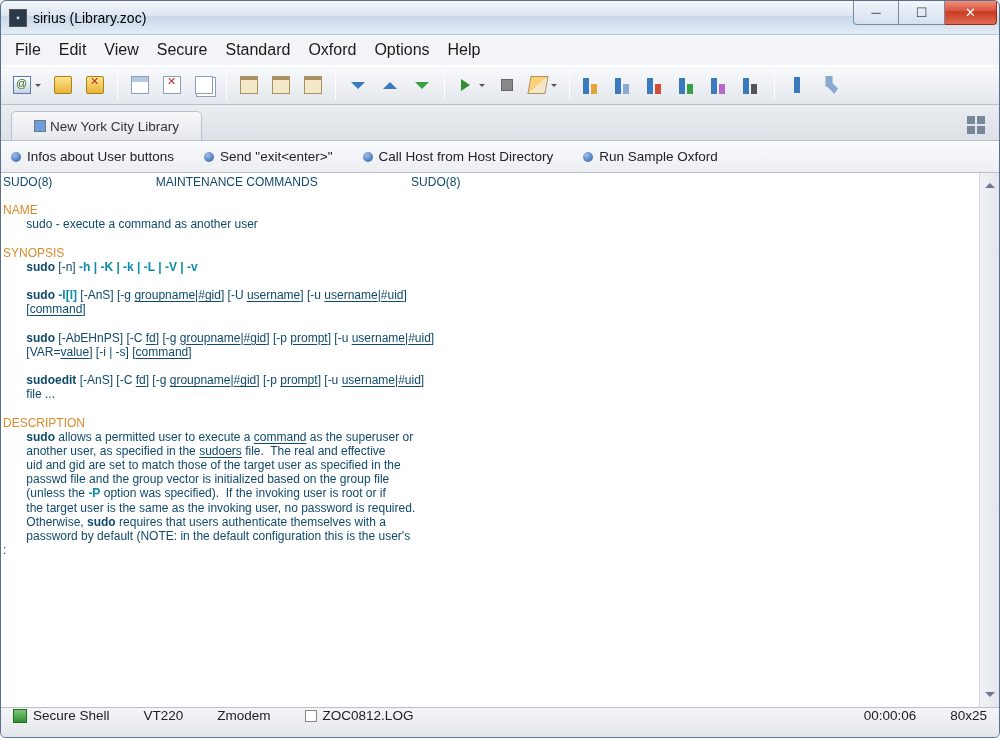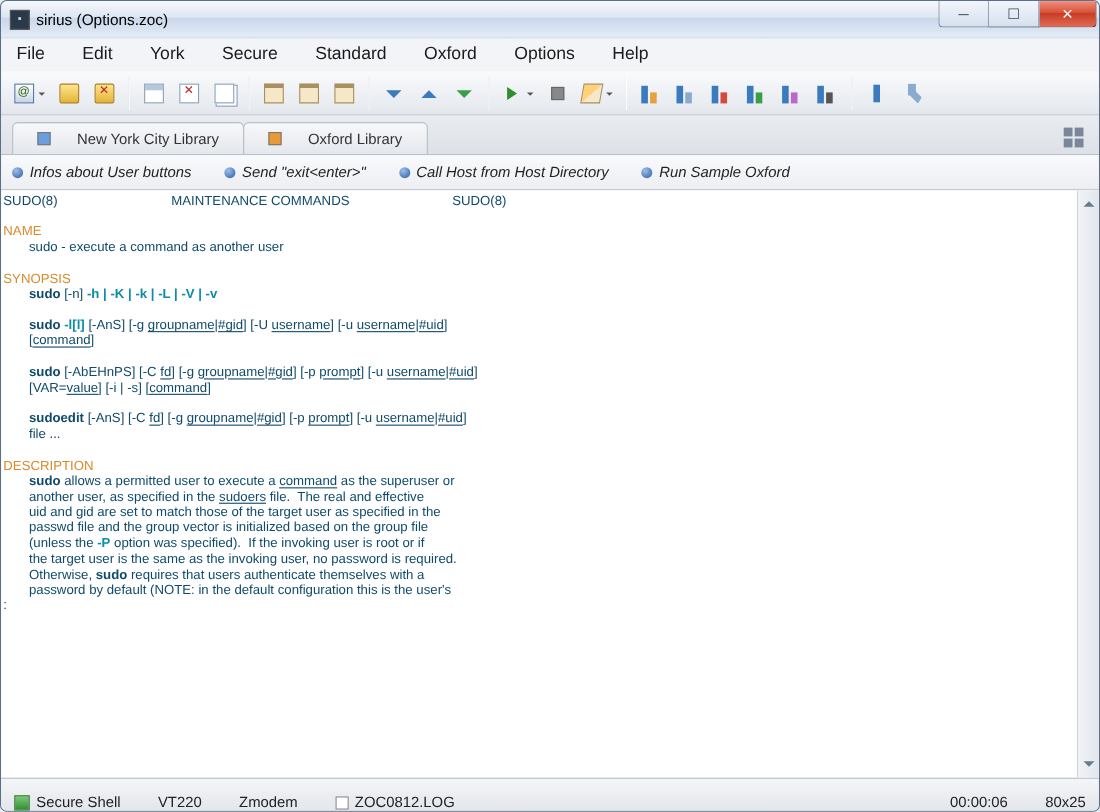--- a/index.html
+++ b/index.html
@@ -54,21 +54,21 @@
     border-radius: 0 0 4px 0;
     background: linear-gradient(#f08f7a,#d9513b 45%, #c73a22 46%, #e06a52);
     color:#fff; border-color:#9a2a18;
     margin-right: 2px;
   }
   
   .menubar {
     height: 30px;
     background: #f2f4f7;
     display:flex; align-items:center;
-    gap: 34px;
+    gap: 18px;
     padding: 0 14px;
     font-size: 16px;
     color:#1a1a1a;
   }
   .menubar span { cursor:default; }
   
   .toolbar {
     height: 40px;
     background: linear-gradient(#f9fafc,#e3e7ec);
     border-top:1px solid #fff;
@@ -124,21 +124,21 @@
     height: 36px;
     background: linear-gradient(#e9ecf0,#dde1e7);
     border-bottom:1px solid #b9c0c9;
     display:flex; align-items:flex-end;
     padding-left:10px;
     gap:0;
   }
   .tab {
     height: 30px;
     padding: 0 22px;
-    display:flex; align-items:center; gap:24px;
+    display:flex; align-items:center; gap:4px;
     border:1px solid #b9c0c9;
     background: linear-gradient(#f7f8fa,#e4e7ec);
     border-top-left-radius:5px; border-top-right-radius:5px;
     margin-right:-1px; margin-bottom:-1px;
     color:#333;
     font-size:13.5px;
   }
   .tab.active {
     background:#fff;
     border-bottom-color:#fff;
@@ -158,21 +158,20 @@
   
   .userrow {
     height: 32px;
     background: linear-gradient(#f9fafc,#eceef2);
     border-bottom:1px solid #b9c0c9;
     display:flex; align-items:center;
     padding-left: 10px;
     gap: 30px;
     font-size: 13.5px;
     color:#222;
-    font-style:italic;
   }
   .userrow .ubtn { display:flex; align-items:center; gap:6px; }
   .bullet { width:10px;height:10px; border-radius:50%; background: radial-gradient(circle at 35% 30%, #9cc0ec, #2a5aa0); }
   
   .termwrap {
     flex:1;
     display:flex;
     background:#fff;
     overflow:hidden;
   }
@@ -200,21 +199,21 @@
     height:20px; display:flex;align-items:center;justify-content:center;
   }
   .scrollbar .up::before{content:"";border:5px solid transparent;border-bottom-color:#6a7a8e;}
   .scrollbar .down{position:absolute;bottom:0;width:100%;}
   .scrollbar .down::before{content:"";border:5px solid transparent;border-top-color:#6a7a8e;}
   
   .statusbar {
     height: 30px;
     background: linear-gradient(#f3f5f8,#e3e6eb);
     border-top:1px solid #b9c0c9;
-    display:flex; align-items:flex-end;
+    display:flex; align-items:flex-start;
     padding: 0 12px;
     gap: 34px;
     font-size: 13.5px;
     color:#222;
   }
   .statusbar .seg { display:flex; align-items:center; gap:6px;}
   .statusbar .flex { flex:1; }
   .ssh-ico { width:14px;height:14px; background:linear-gradient(#7ec87e,#2f8f2f); border:1px solid #1f6f1f;}
   .log-ico {width:12px;height:12px; background:#fff;border:1px solid #888;}
 
@@ -225,32 +224,32 @@
   .bar2.v4 i:last-child{background:#3aa048;}
   .bar2.v5 i:last-child{background:#b96ac8;}
   .bar2.v6 i:last-child{background:#555;}
   .single-bar { width:6px;height:16px;background:#3a7abf;}
 </style>
 </head>
 <body>
 
 <div class="titlebar">
   <span class="app-icon">▪</span>
-  <span class="title">sirius (Options.zoc)</span>
+  <span class="title">sirius (Library.zoc)</span>
   <div class="winbtns">
     <div class="winbtn min">─</div>
     <div class="winbtn max">☐</div>
     <div class="winbtn close">✕</div>
   </div>
 </div>
 
 <div class="menubar" id="menubar">
     <span>File</span>
     <span>Edit</span>
-    <span>York</span>
+    <span>View</span>
     <span>Secure</span>
     <span>Standard</span>
     <span>Oxford</span>
     <span>Options</span>
     <span>Help</span>
   </div>
 
 <div class="toolbar">
   <div class="tb-btn dd">
       <span class="ico ico-mail"></span>
@@ -344,24 +343,20 @@
     </div>
   <div class="tb-btn">
       <span class="ico ico-wrench"></span>
     </div>
 </div>
 
 <div class="tabrow" id="tabrow">
   <div class="tab">
       <span class="dot blue"></span>
       <span>New York City Library</span>
-    </div>
-    <div class="tab">
-      <span class="dot orange"></span>
-      <span>Oxford Library</span>
     </div>
     <div class="spacer"></div>
   <div class="grid-icon">
       <i></i>
       <i></i>
       <i></i>
       <i></i>
     </div>
 </div>
 

